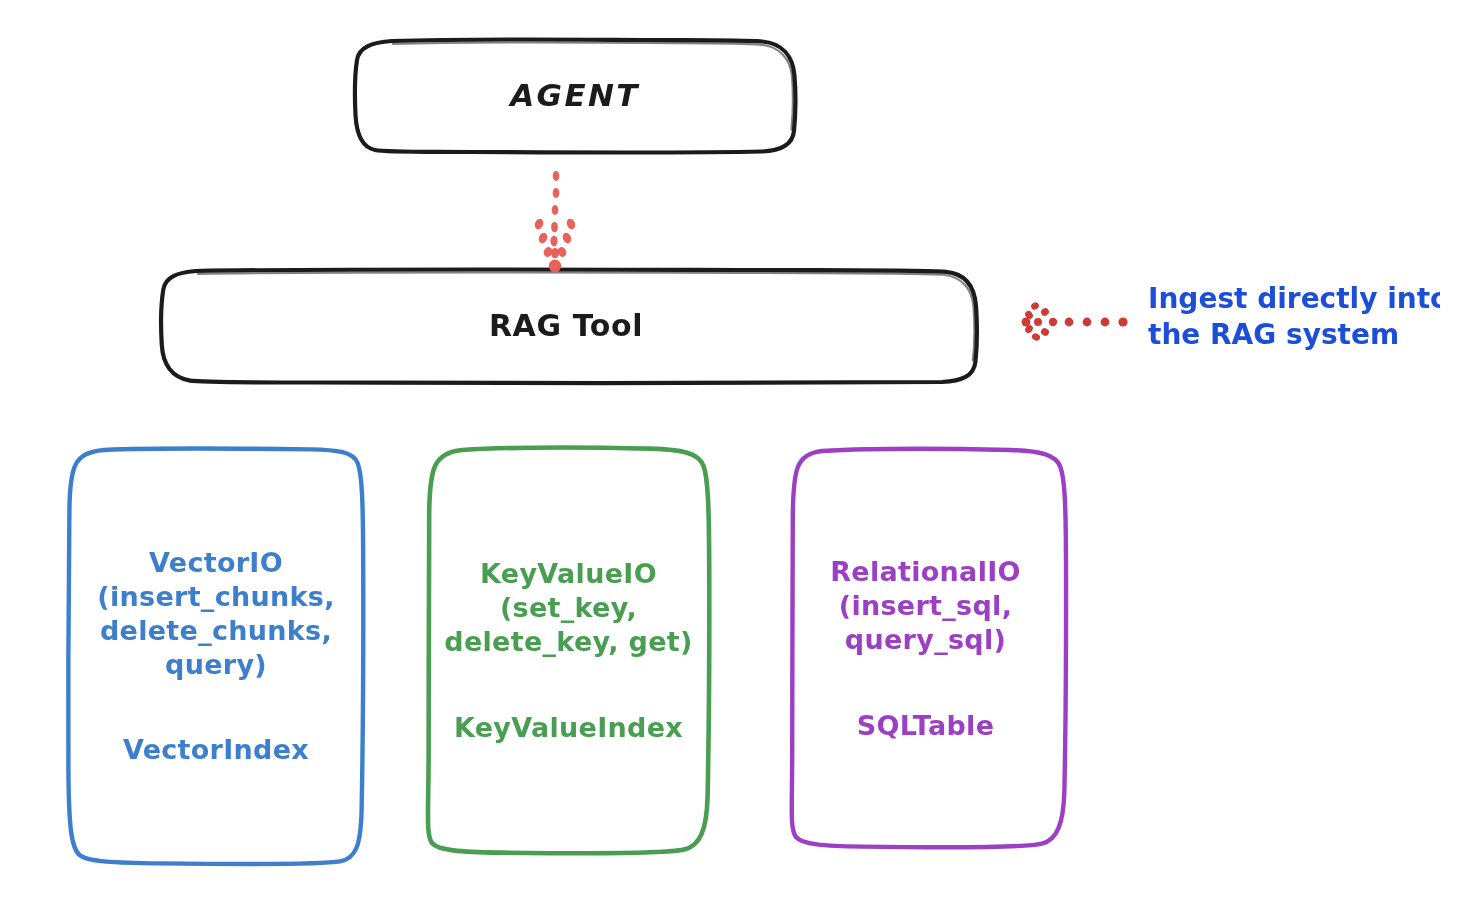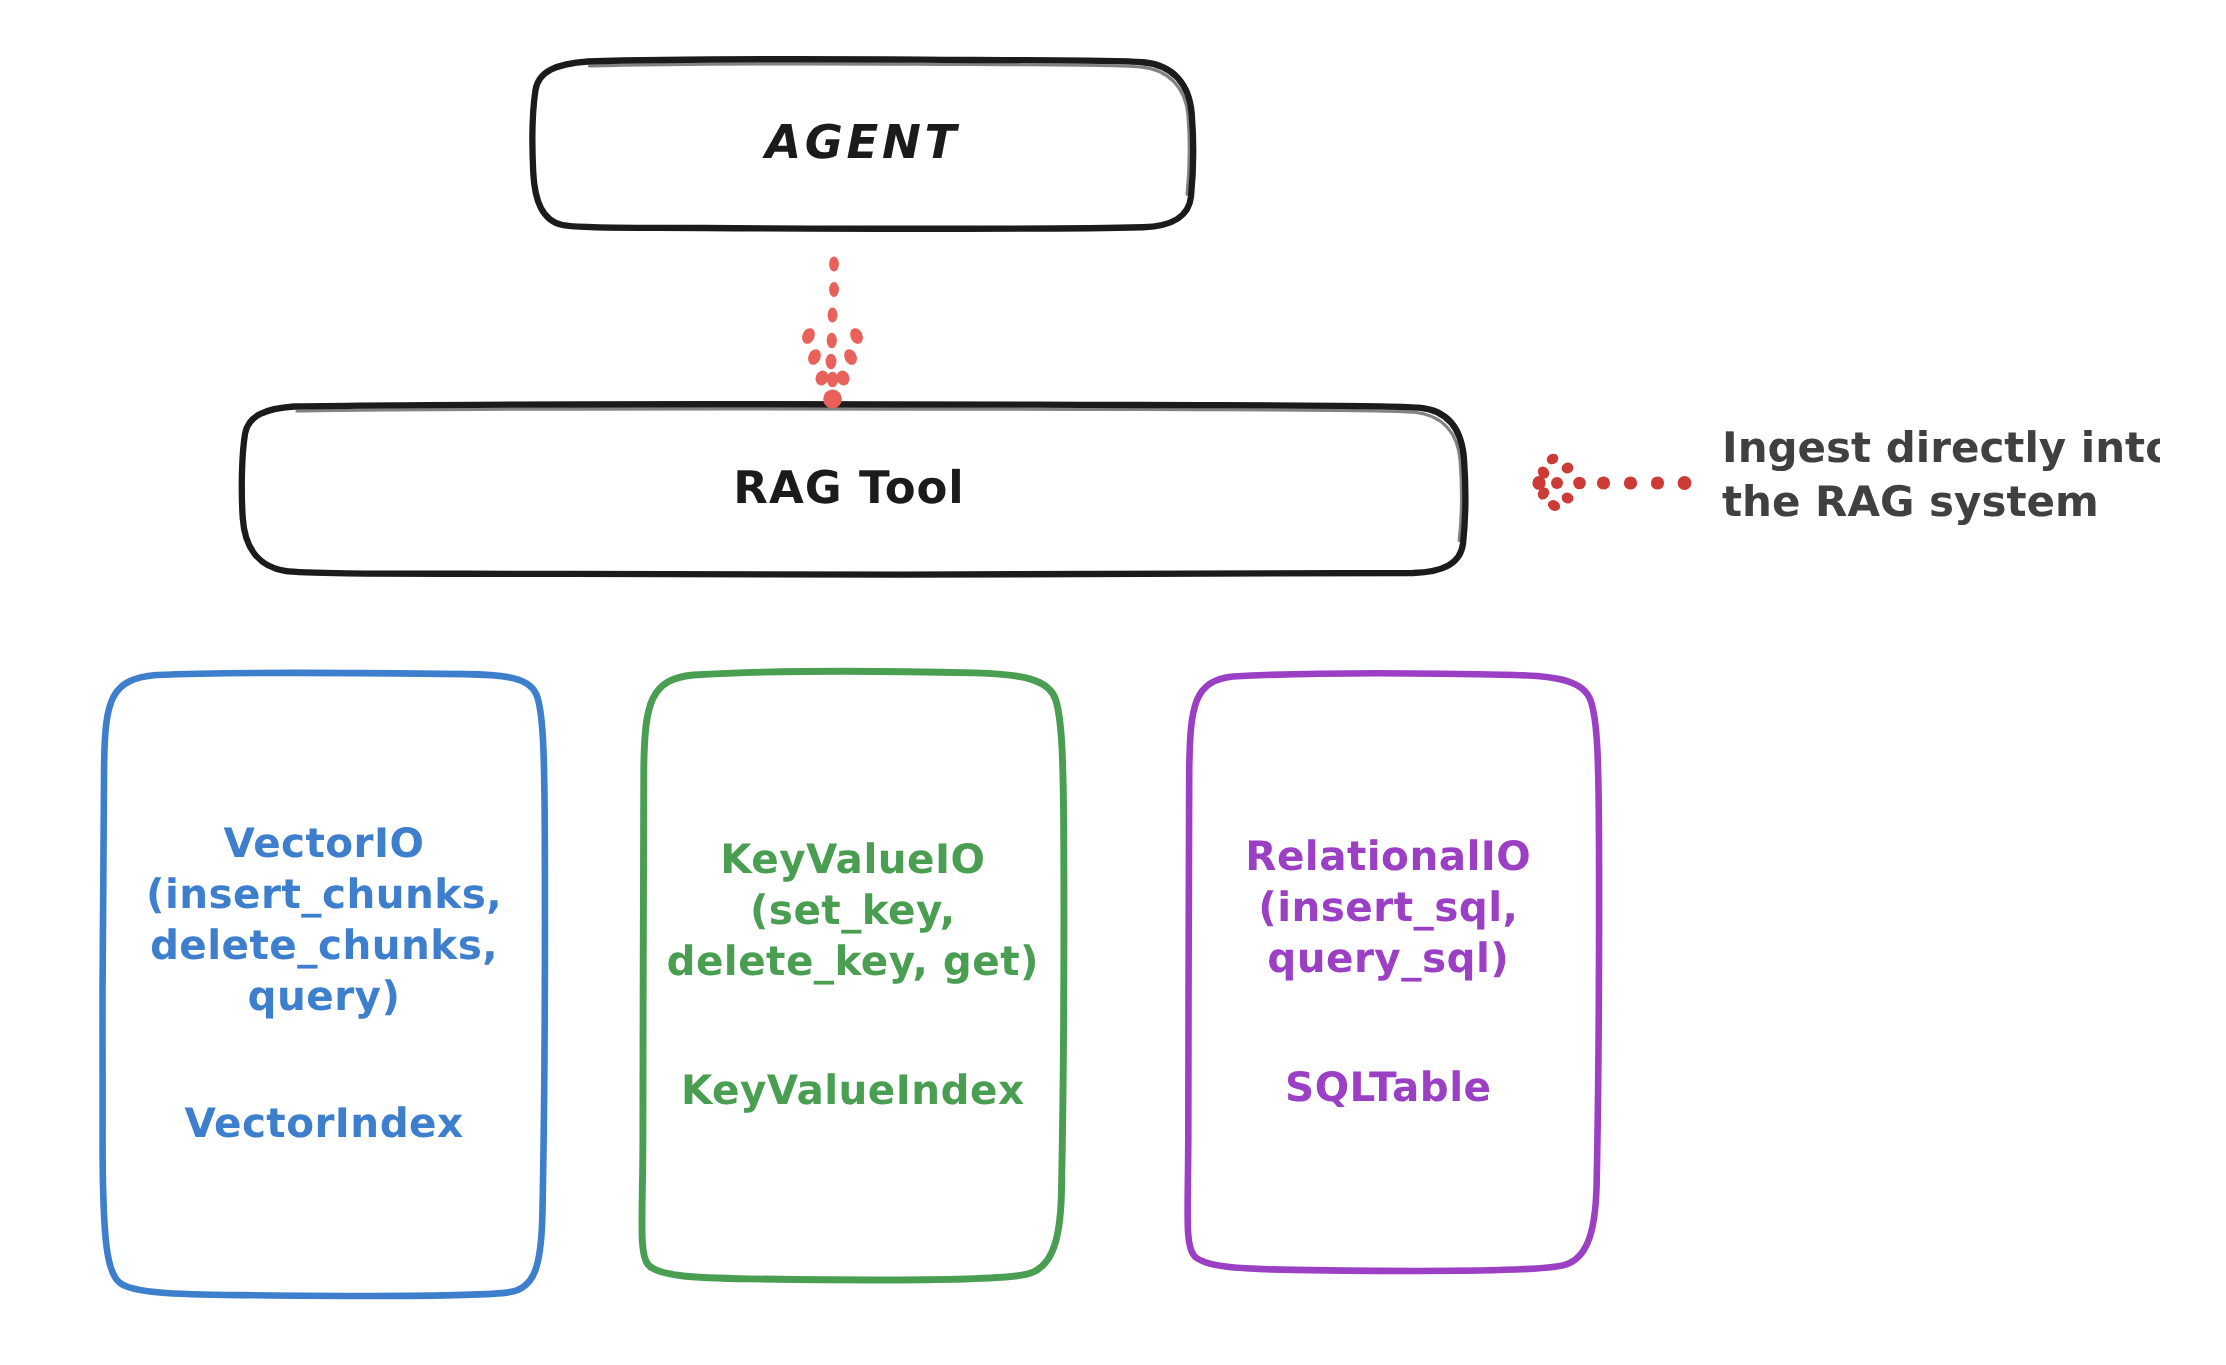--- a/index.html
+++ b/index.html
@@ -80,21 +80,21 @@
 
   .vector-label  { left: 68px;  top: 449px; width: 296px; height: 415px; color: #3d7fcc; }
   .keyvalue-label{ left: 428px; top: 449px; width: 281px; height: 404px; color: #4a9e52; }
   .relational-label{ left: 788px; top: 449px; width: 275px; height: 400px; color: #9b3fc4; }
 
   .annotation-text {
     position: absolute;
     left: 1148px;
     top: 281px;
     width: 330px;
-    color: #404040;
+    color: #1d4ed8;
     font-size: 28px;
     font-weight: 600;
     line-height: 1.3;
     text-align: left;
     white-space: pre-line;
     font-family: "DejaVu Sans", sans-serif;
   }
 </style>
 </head>
 <body>

